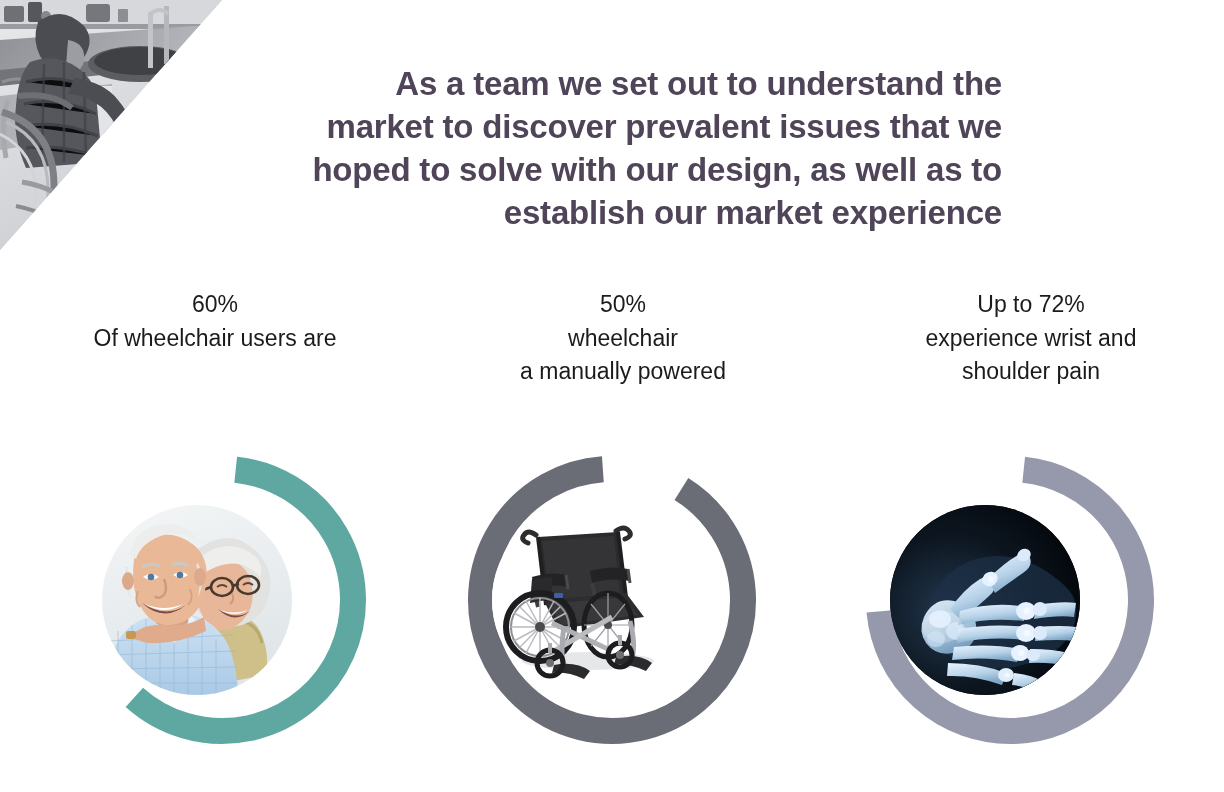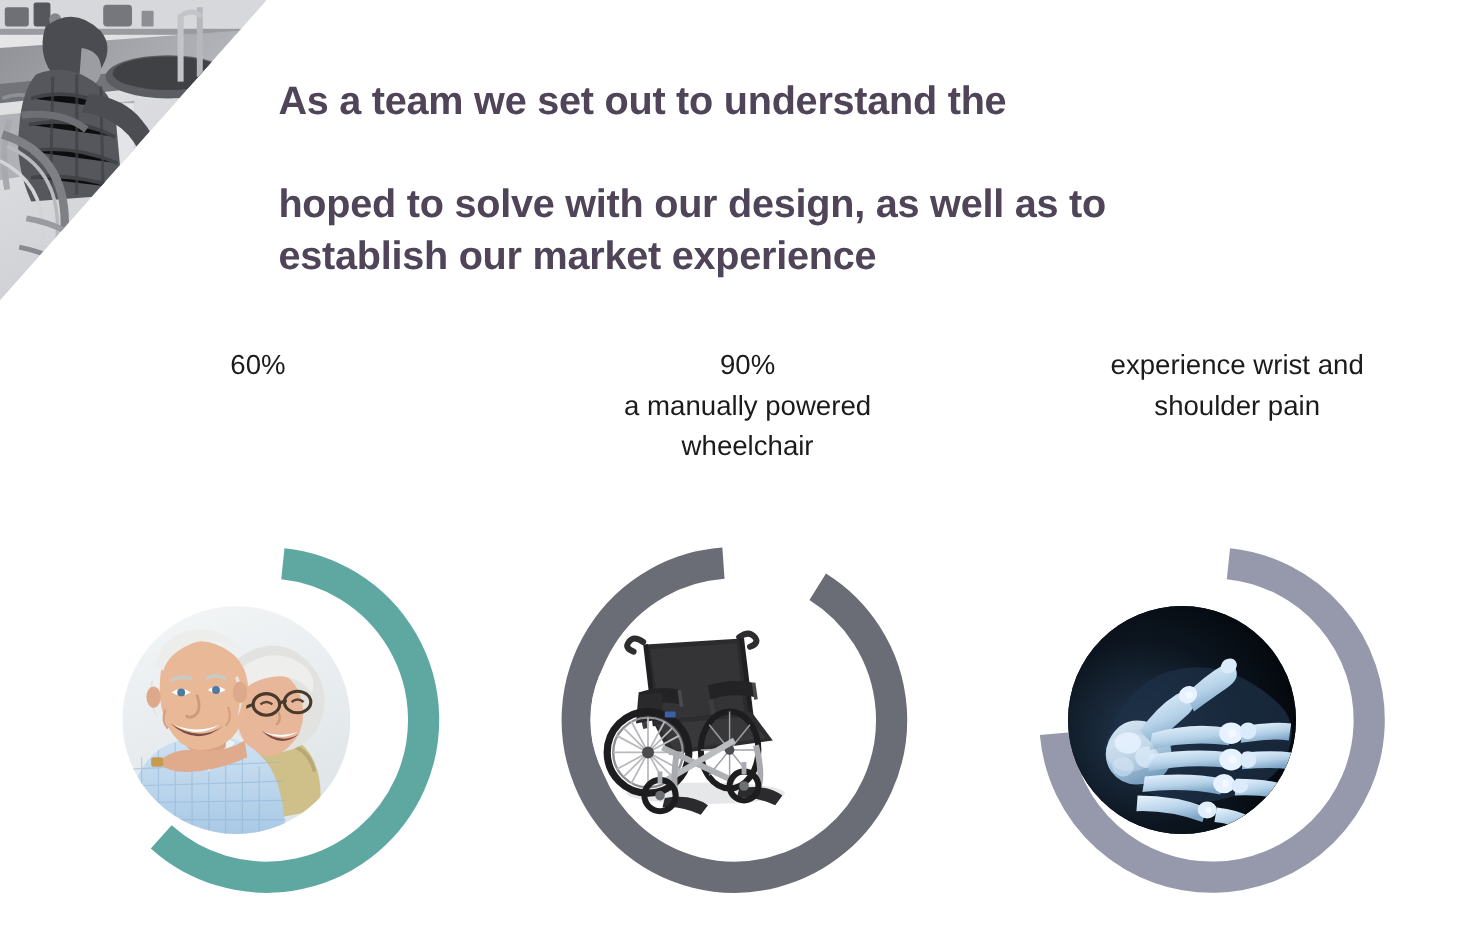--- a/index.html
+++ b/index.html
@@ -38,21 +38,21 @@
     top: 0;
     display: block;
   }
 
   
   #heading {
     position: absolute;
     left: 232px;
     top: 62px;
     width: 770px;
-    text-align: left;
+    text-align: right;
     font-size: 33px;
     line-height: 43px;
     font-weight: bold;
     letter-spacing: -0.2px;
     color: #4f4458;
   }
 
   
   #stats-row {
     position: absolute;
@@ -185,38 +185,40 @@
 
     <path d="M22 182 q36 6 58 30" stroke="#9a9ba0" stroke-width="5" fill="none"></path>
     <path d="M16 206 q40 8 64 34" stroke="#8a8b90" stroke-width="4" fill="none"></path>
 
     <path d="M18 96 q34 -4 54 12" stroke="#6d6f74" stroke-width="6" fill="none"></path>
   </svg>
 </div>
 
 <div id="heading">
   <span>As a team we set out to understand the</span><br>
-  <br>
+  <span>market to discover prevalent issues that we</span><br>
   <span>hoped to solve with our design, as well as to</span><br>
   <span>establish our market experience</span>
 </div>
 
 <div id="stats-row">
 
   <div class="stat-text">
     <span class="stat-pct">60%</span>
+    <span class="stat-desc-line">Of wheelchair users are</span>
   </div>
 
   <div class="stat-text">
-    <span class="stat-pct">90%</span>
+    <span class="stat-pct">50%</span>
+    <span class="stat-desc-line">wheelchair</span>
     <span class="stat-desc-line">a manually powered</span>
-    <span class="stat-desc-line">wheelchair</span>
   </div>
 
   <div class="stat-text">
+    <span class="stat-pct">Up to 72%</span>
     <span class="stat-desc-line">experience wrist and</span>
     <span class="stat-desc-line">shoulder pain</span>
   </div>
 
 </div>
 
 <div id="rings-row">
 
   <div class="ring-block" style="left:67px">
     <svg width="310" height="320" viewBox="0 0 310 320">

